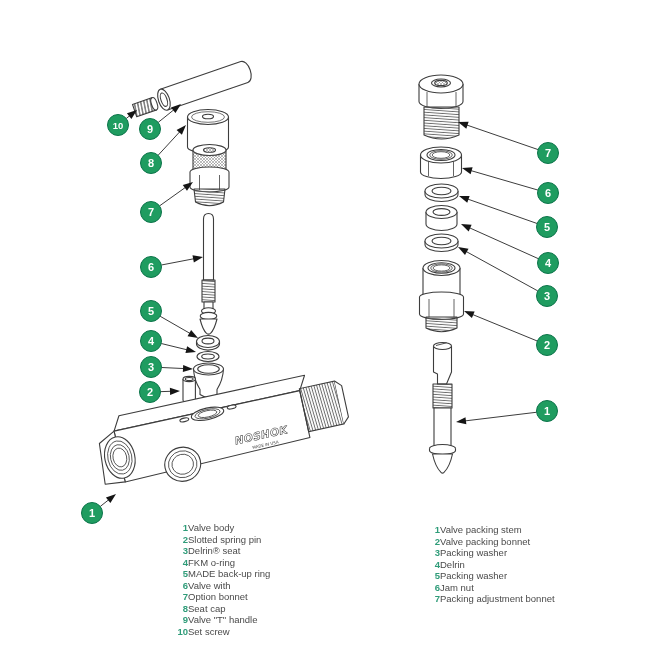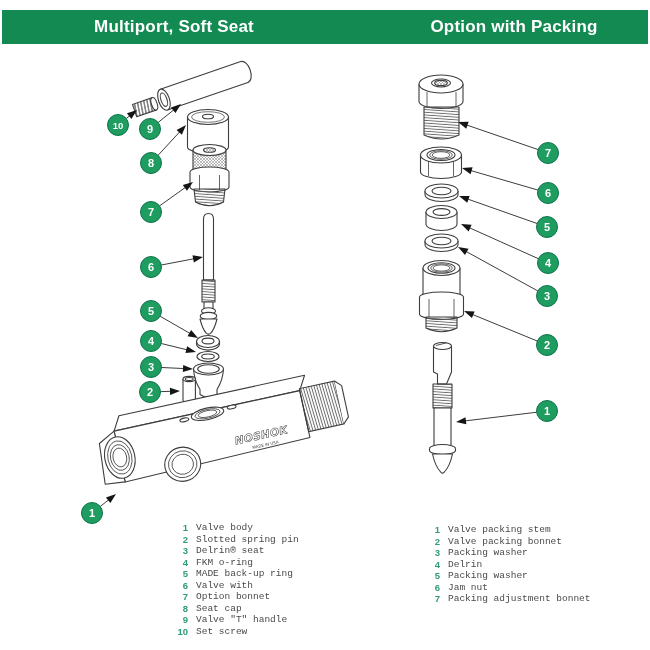--- a/index.html
+++ b/index.html
@@ -13,31 +13,27 @@
   #hdr-right{left:360px;width:304px;}
   
   #diagram-svg{position:absolute;left:0;top:0;}
   
   .legend{position:absolute;font-size:9.5px;line-height:11.5px;color:#4a4a4a;}
   #legend-left{left:170px;top:522px;}
   #legend-right{left:426px;top:524px;}
   .lg-row{display:flex;}
   .lg-num{display:inline-block;width:18px;text-align:right;font-weight:bold;}
   #legend-right .lg-num{width:14px;}
-  .lg-label{margin-left:8px;white-space:nowrap;font-family:Liberation Mono, monospace;}
+  .lg-label{margin-left:0;white-space:nowrap;}
 </style>
 </head>
 <body>
 
 <div id="page">
 
-  <div id="header-bar" style="background: rgb(18, 138, 82);">
-    <div class="hdr" id="hdr-left">Multiport, Soft Seat</div>
-    <div class="hdr" id="hdr-right">Option with Packing</div>
-  </div>
 
   <svg id="diagram-svg" width="650" height="650" viewBox="0 0 650 650" fill="none" stroke="#3D3D3D" stroke-width="1.1" stroke-linejoin="round">
     <defs>
       <pattern id="thrH" width="5" height="2.7" patternUnits="userSpaceOnUse" patternTransform="rotate(4)">
         <path d="M0,1.3 H5" stroke="#5a5a5a" stroke-width="0.9"></path>
       </pattern>
       <pattern id="thrV" width="2.7" height="5" patternUnits="userSpaceOnUse" patternTransform="rotate(-4)">
         <path d="M1.3,0 V5" stroke="#5a5a5a" stroke-width="0.9"></path>
       </pattern>
       <pattern id="knurl" width="3" height="3" patternUnits="userSpaceOnUse">

